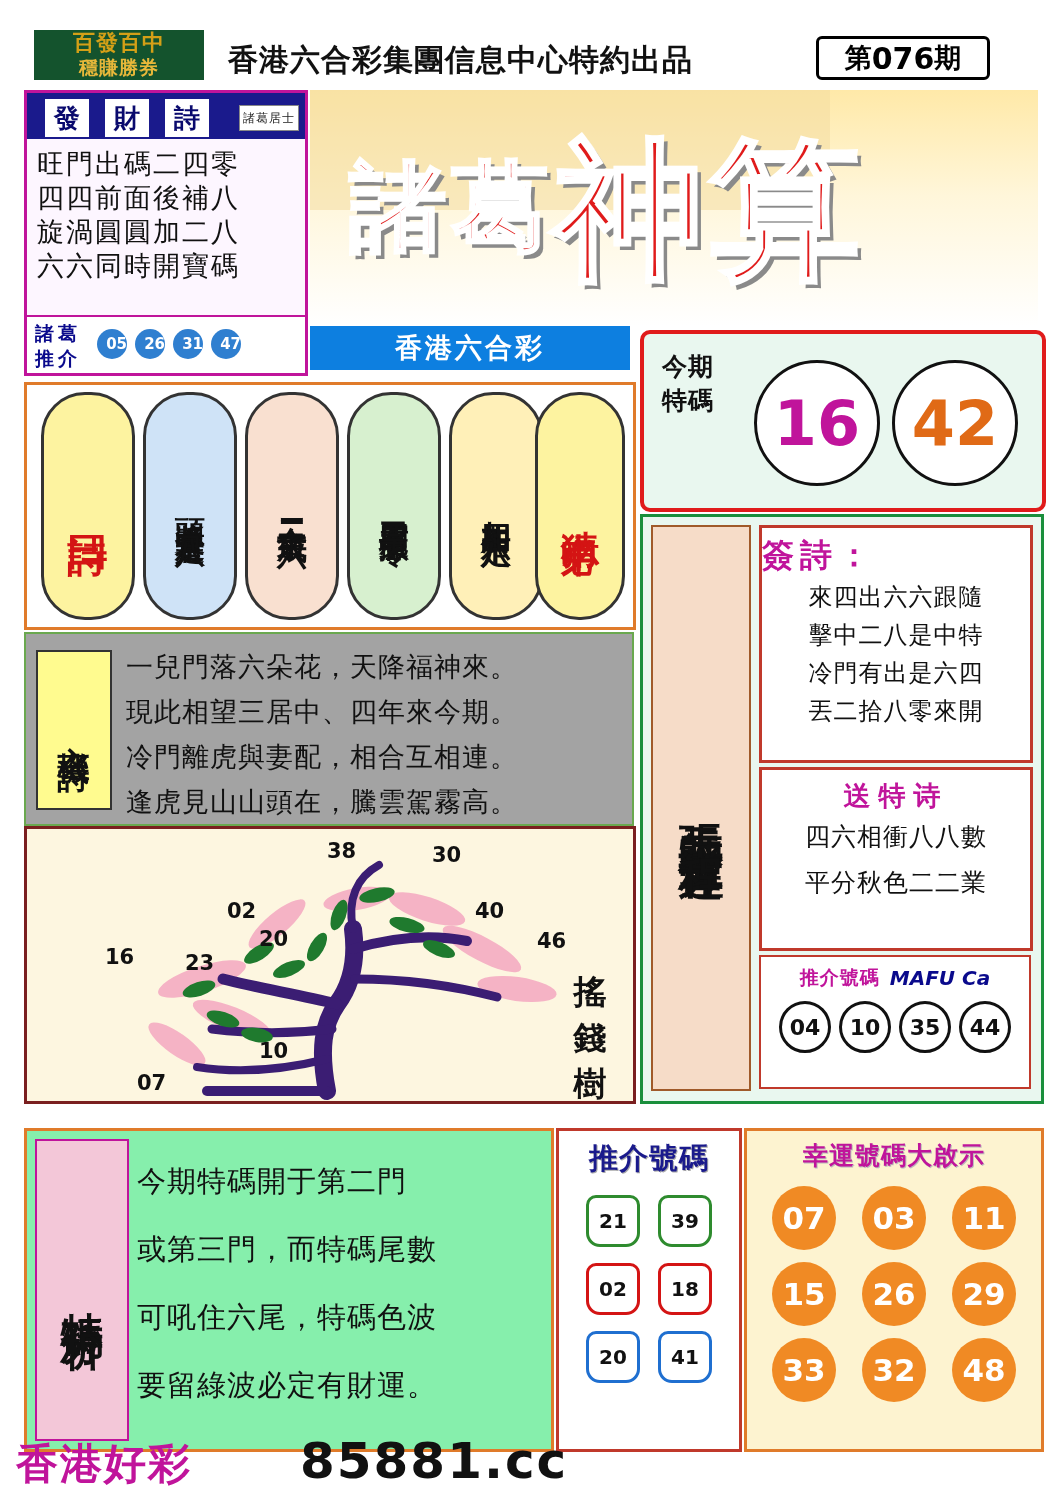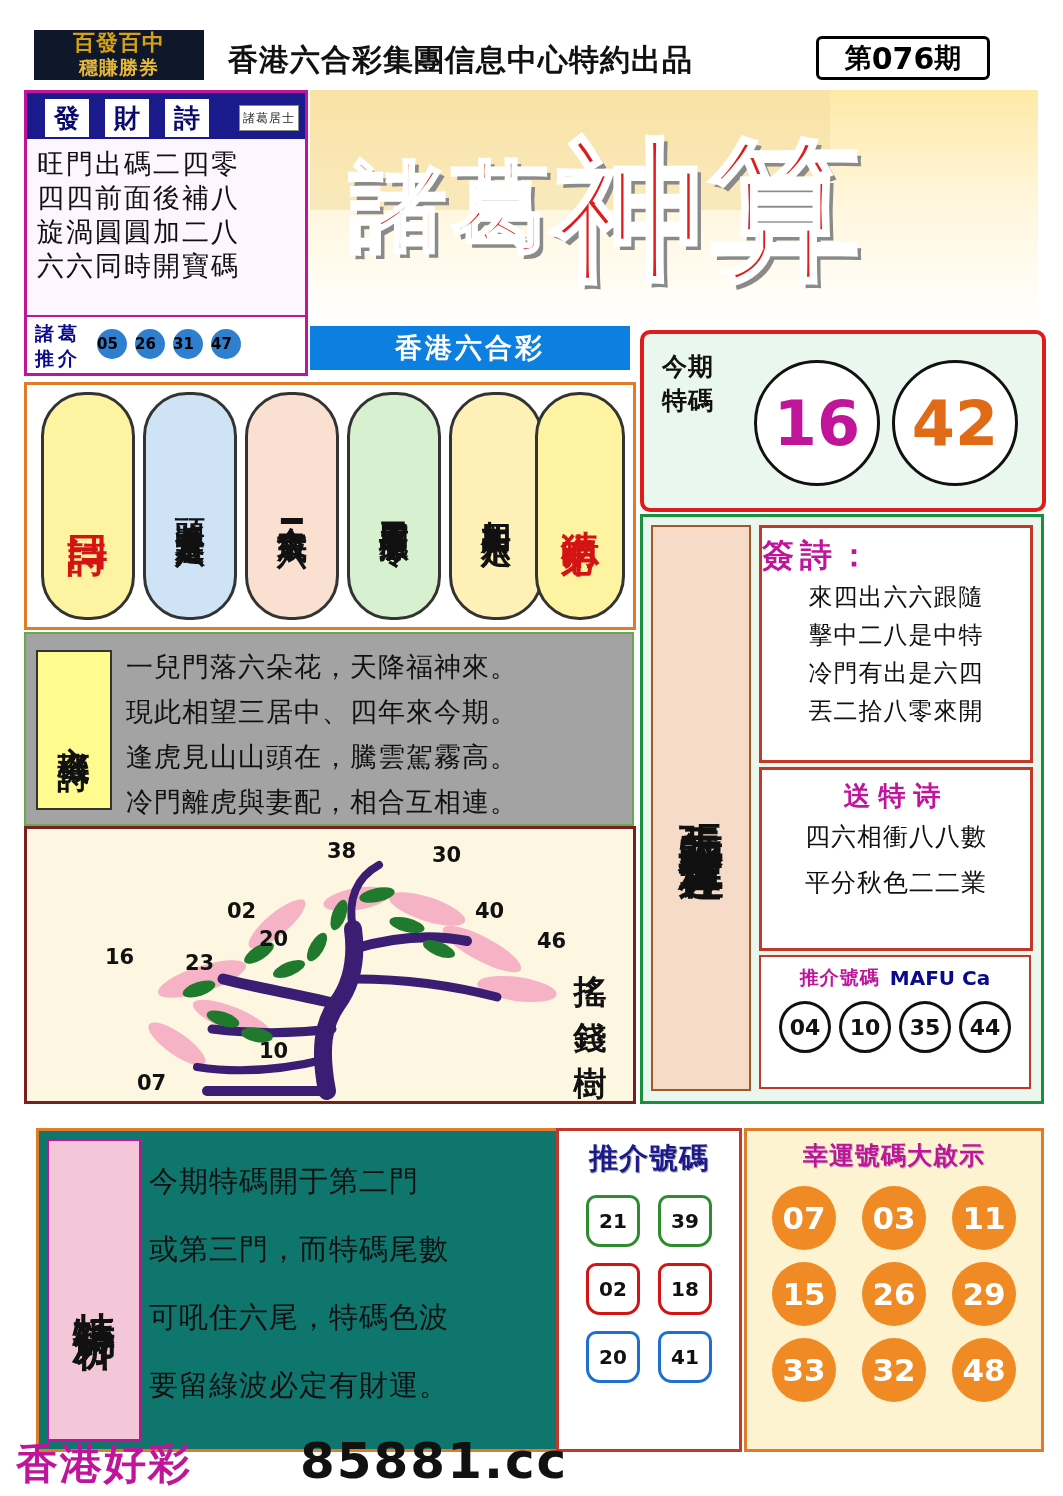--- a/index.html
+++ b/index.html
@@ -1,43 +1,43 @@
 <!DOCTYPE html>
 <html><head>
 <meta charset="utf-8">
 <style>
   html,body{margin:0;padding:0;background:#fff;}
   body{width:1063px;height:1496px;font-family:"DejaVu Sans","Liberation Sans",sans-serif;position:relative;overflow:hidden;}
   .page{position:relative;width:1063px;height:1496px;background:#ffffff;}
 
   
   .hdr{position:absolute;left:0;top:0;width:1063px;height:88px;}
-  .logo{position:absolute;left:34px;top:30px;width:170px;height:50px;background:#0f172a;}
+  .logo{position:absolute;left:34px;top:30px;width:170px;height:50px;background:#14532d;}
   .logo .l1{font-size:22px;font-weight:bold;color:#d4a017;letter-spacing:1px;text-align:center;line-height:25px;font-family:"DejaVu Sans",sans-serif;}
   .logo .l2{font-size:19px;font-weight:bold;color:#e8b83a;letter-spacing:1px;text-align:center;line-height:24px;}
   .hdr-title{position:absolute;left:228px;top:40px;font-size:30px;font-weight:bold;color:#111;letter-spacing:1px;}
   .issue{position:absolute;left:816px;top:36px;width:168px;height:38px;border:3px solid #000;border-radius:6px;background:#fff;
          display:flex;align-items:center;justify-content:center;font-size:27px;font-weight:bold;color:#000;}
   .issue .num{font-size:30px;}
 
   
   .fc{position:absolute;left:24px;top:90px;width:278px;height:280px;border:3px solid #c0149b;background:#fdf6ff;}
   .fc-hd{position:relative;height:46px;background:#1a1a8c;}
   .fc-hd .w{position:absolute;top:6px;width:40px;height:34px;background:#fff;border:2px solid #fff;
             font-size:26px;font-weight:bold;color:#0a0a6e;text-align:center;line-height:34px;}
   .fc-hd .w1{left:18px;} .fc-hd .w2{left:78px;} .fc-hd .w3{left:138px;}
   .fc-hd .sub{position:absolute;right:6px;top:12px;width:58px;height:24px;background:#fff;border:1px solid #888;
               font-size:12px;color:#222;text-align:center;line-height:24px;letter-spacing:1px;}
   .fc-body{padding:8px 10px 0 10px;}
   .fc-line{font-size:27px;color:#111;letter-spacing:2px;line-height:34px;font-family:"DejaVu Serif","Liberation Serif",serif;}
   .fc-foot{position:absolute;left:0;bottom:0;width:278px;height:56px;background:#fff;border-top:2px solid #c0149b;}
   .fc-foot .lbl{position:absolute;left:8px;top:4px;width:58px;font-size:19px;color:#0a0a8c;font-weight:bold;line-height:25px;letter-spacing:4px;}
   .fc-foot .balls{position:absolute;left:70px;top:12px;display:flex;gap:8px;}
-  .fc-foot .b{width:30px;height:30px;border-radius:50%;background:#2f7fd0;color:#000000;font-size:15px;font-weight:bold;
-              text-align:left;line-height:30px;}
+  .fc-foot .b{width:30px;height:30px;border-radius:50%;background:#2f7fd0;color:#ffffff;font-size:15px;font-weight:bold;
+              text-align:right;line-height:30px;}
 
   
   .bigtitle{position:absolute;left:310px;top:90px;width:728px;height:236px;background:#ffffff;overflow:hidden;}
   .bt-bg{position:absolute;left:0;top:0;width:728px;height:236px;
          background:linear-gradient(180deg,#ffe9a8 0%,#fff6da 45%,#ffffff 100%);}
   .bt-bg2{position:absolute;left:0;top:0;width:520px;height:120px;background:#f4dca0;opacity:.55;}
   .bt-text{position:absolute;left:40px;top:24px;width:660px;height:190px;display:flex;align-items:center;gap:6px;}
   .bt-c{font-family:"DejaVu Serif","Liberation Serif",serif;font-weight:bold;color:#e01b1b;
         -webkit-text-stroke:3px #ffffff;text-shadow:5px 5px 0 #8a8a8a, 0 0 2px #fff;}
   .bt-s{font-size:96px;}
@@ -94,27 +94,27 @@
   .qs .t{font-size:32px;font-weight:bold;color:#c0149b;text-align:left;margin-top:6px;letter-spacing:6px;
          font-family:"DejaVu Serif","Liberation Serif",serif;}
   .qs .l{font-size:24px;color:#111;text-align:center;line-height:38px;letter-spacing:1px;font-family:"DejaVu Serif","Liberation Serif",serif;}
   .st{position:absolute;left:116px;top:250px;width:268px;height:178px;border:3px solid #c0392b;background:#fff;}
   .st .t{font-size:27px;font-weight:bold;color:#c0149b;text-align:center;margin-top:8px;letter-spacing:8px;
          font-family:"DejaVu Serif","Liberation Serif",serif;}
   .st .l{font-size:25px;color:#111;text-align:center;line-height:46px;letter-spacing:1px;font-family:"DejaVu Serif","Liberation Serif",serif;}
   .rec{position:absolute;left:116px;top:438px;width:268px;height:130px;border:2px solid #c0392b;background:#fff;}
   .rec .hd{display:flex;align-items:center;justify-content:center;gap:10px;margin-top:8px;}
   .rec .hd .a{font-size:19px;font-weight:bold;color:#c0149b;letter-spacing:1px;}
-  .rec .hd .b{font-size:20px;font-weight:bold;color:#0a0a8c;}
+  .rec .hd .b{font-size:20px;font-weight:bold;color:#0a0a8c;font-style:italic;}
   .rec .balls{display:flex;justify-content:center;gap:8px;margin-top:10px;}
   .rec .balls .b{width:46px;height:46px;border-radius:50%;border:3px solid #111;background:#fff;color:#111;
                  font-size:22px;font-weight:bold;display:flex;align-items:center;justify-content:center;}
 
   
-  .tma{position:absolute;left:36px;top:1128px;width:524px;height:318px;border:3px solid #e07b2a;background:#0f766e;}
+  .tma{position:absolute;left:24px;top:1128px;width:524px;height:318px;border:3px solid #e07b2a;background:#86efac;}
   .tma-lbl{position:absolute;left:8px;top:8px;width:90px;height:298px;background:#f3c7d8;border:2px solid #c0149b;
            display:flex;align-items:center;justify-content:center;}
   .tma-lbl .v{writing-mode:vertical-rl;text-orientation:upright;font-size:42px;font-weight:bold;color:#111;letter-spacing:6px;
               font-family:"DejaVu Serif","Liberation Serif",serif;}
   .tma-body{position:absolute;left:110px;top:16px;width:400px;}
   .tma-line{font-size:29px;color:#111;line-height:68px;letter-spacing:1px;font-family:"DejaVu Serif","Liberation Serif",serif;}
 
   
   .tj{position:absolute;left:556px;top:1128px;width:180px;height:318px;border:3px solid #c0392b;background:#fff;}
   .tj .t{font-size:29px;font-weight:bold;color:#1a1a8c;text-align:center;margin-top:8px;letter-spacing:1px;
@@ -222,22 +222,22 @@
       </div>
   </div>
 
   <div class="xj">
     <div class="xj-lbl">
         <div class="v">玄機詩</div>
       </div>
     <div class="xj-body">
       <div class="xj-line">一兒門落六朵花，天降福神來。</div>
       <div class="xj-line">現此相望三居中、四年來今期。</div>
+      <div class="xj-line">冷門離虎與妻配，相合互相連。</div>
       <div class="xj-line">逢虎見山山頭在，騰雲駕霧高。</div>
-      <div class="xj-line">冷門離虎與妻配，相合互相連。</div>
     </div>
   </div>
 
   <div class="tree">
     <svg width="606" height="272">
 
       <g fill="#f4a7c0" opacity="0.85">
         <ellipse cx="175" cy="150" rx="46" ry="13" transform="rotate(-18 175 150)"></ellipse>
         <ellipse cx="205" cy="190" rx="42" ry="12" transform="rotate(22 205 190)"></ellipse>
         <ellipse cx="250" cy="95" rx="36" ry="11" transform="rotate(-40 250 95)"></ellipse>

